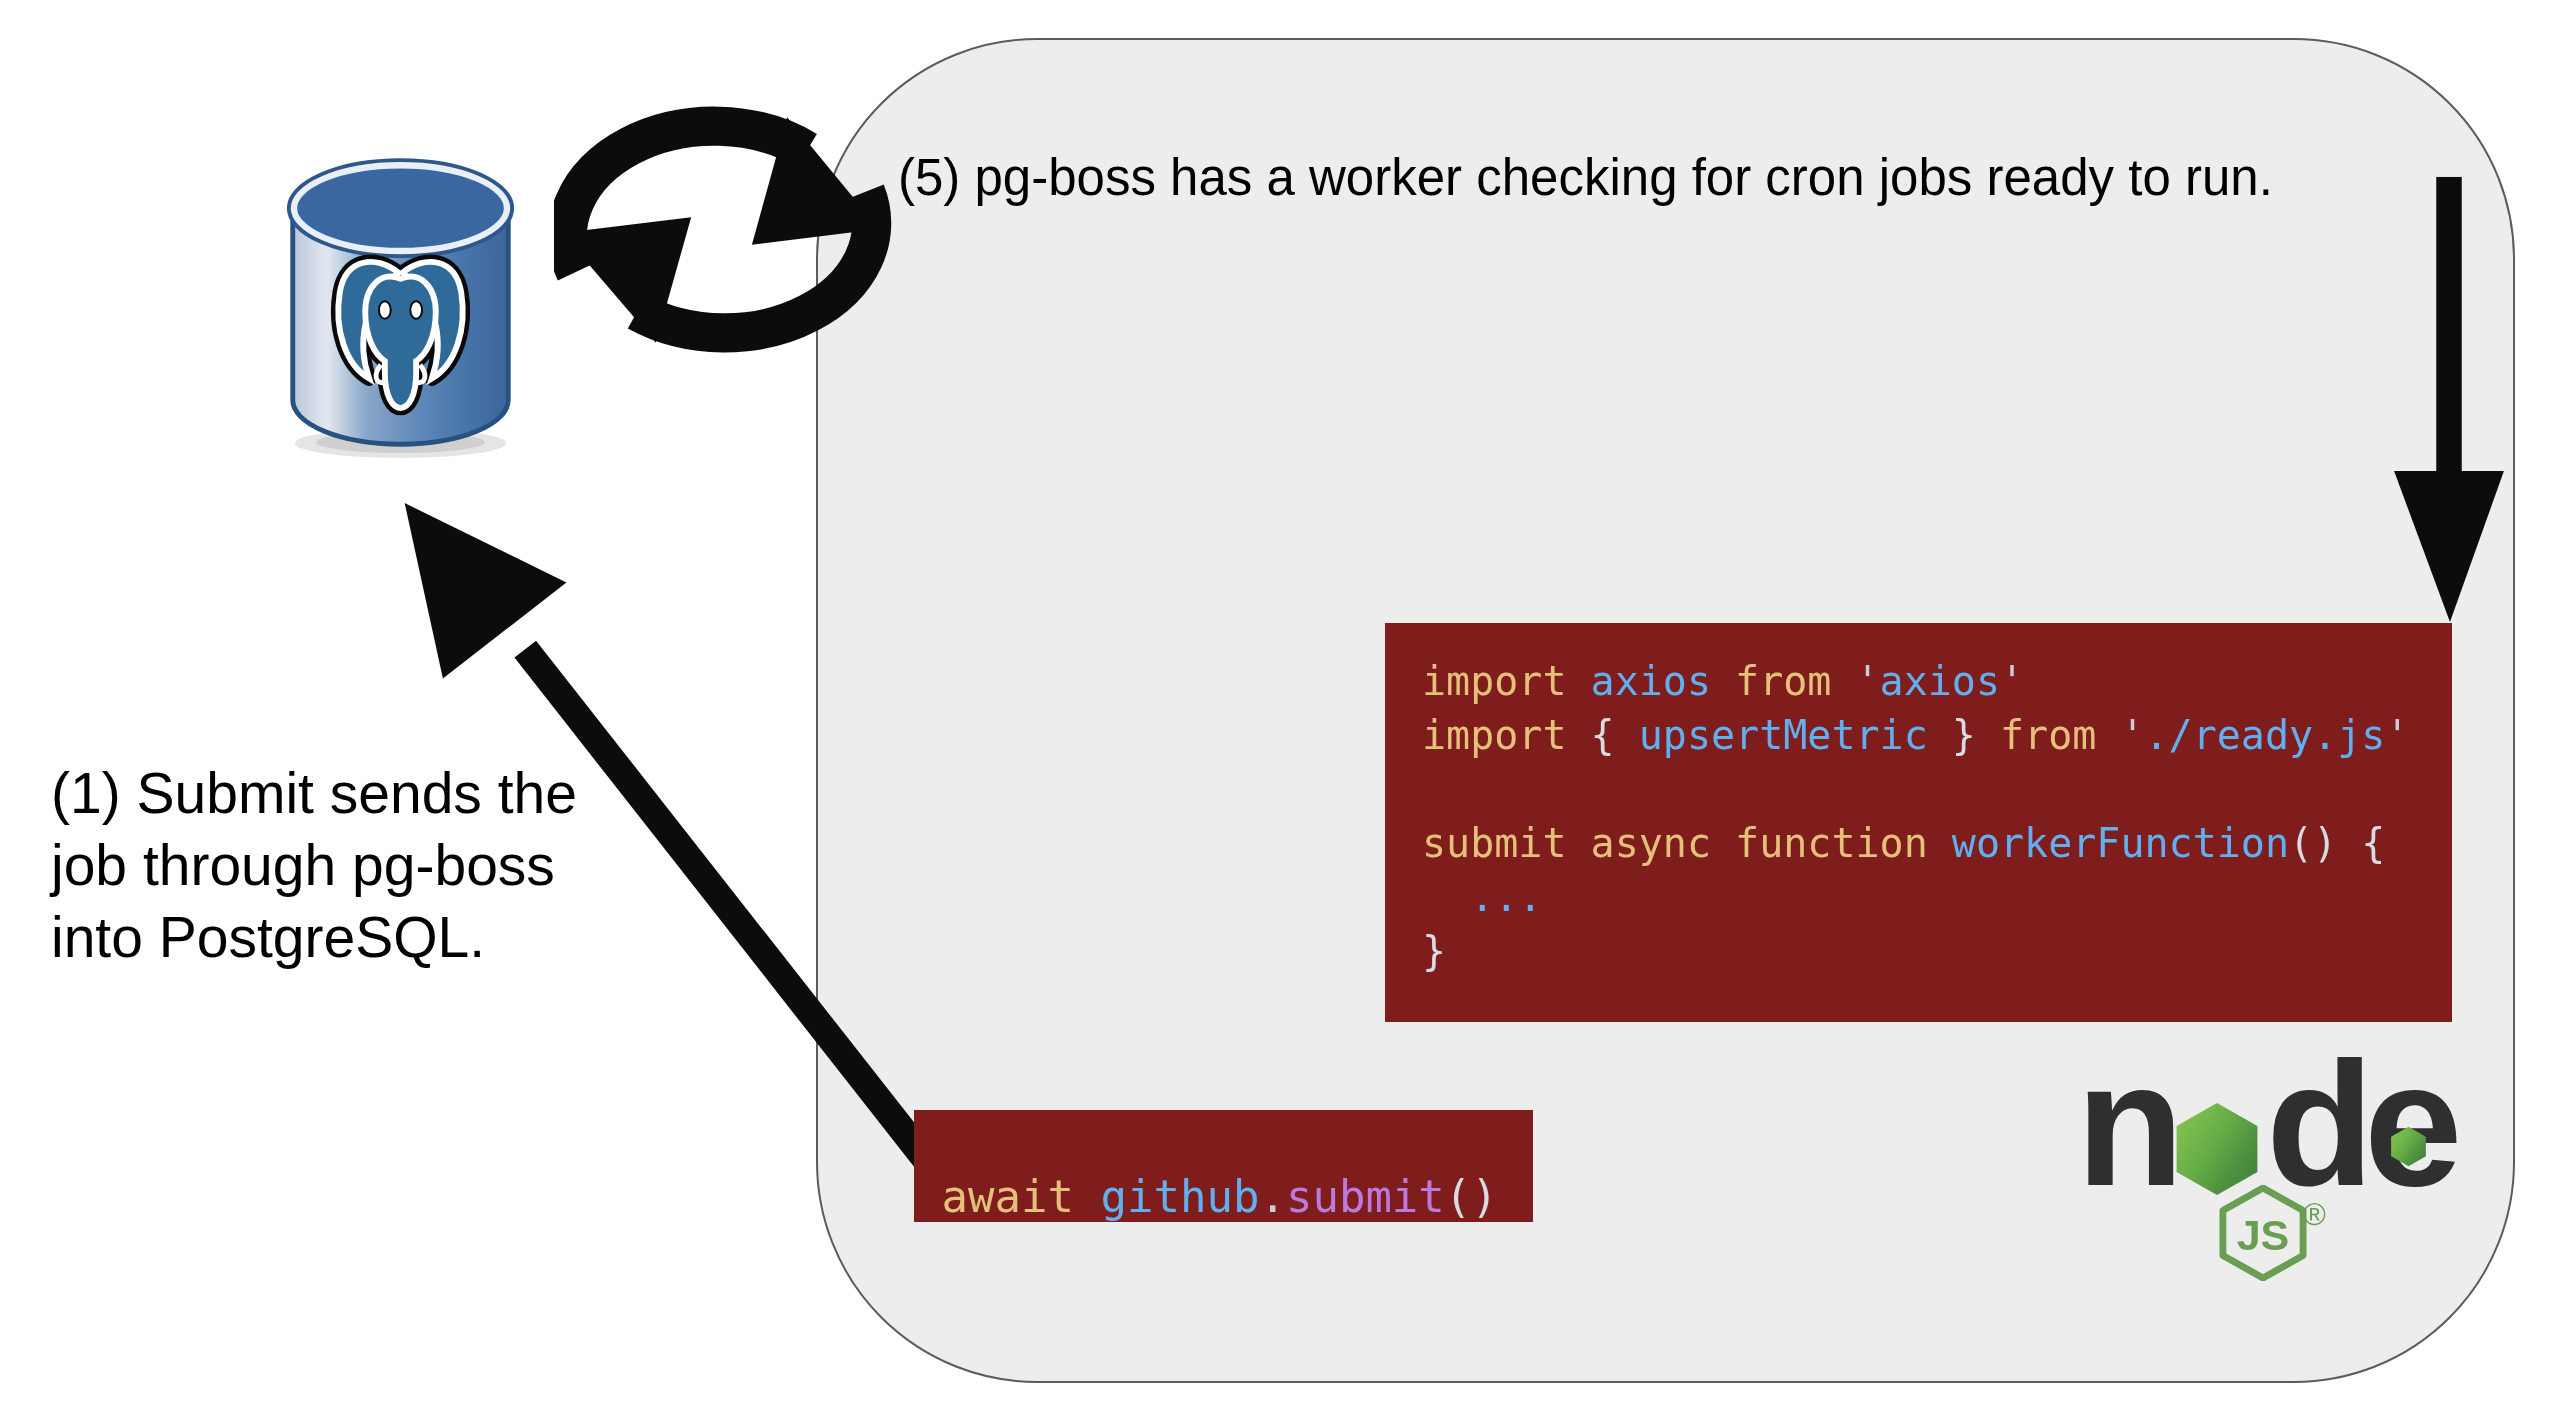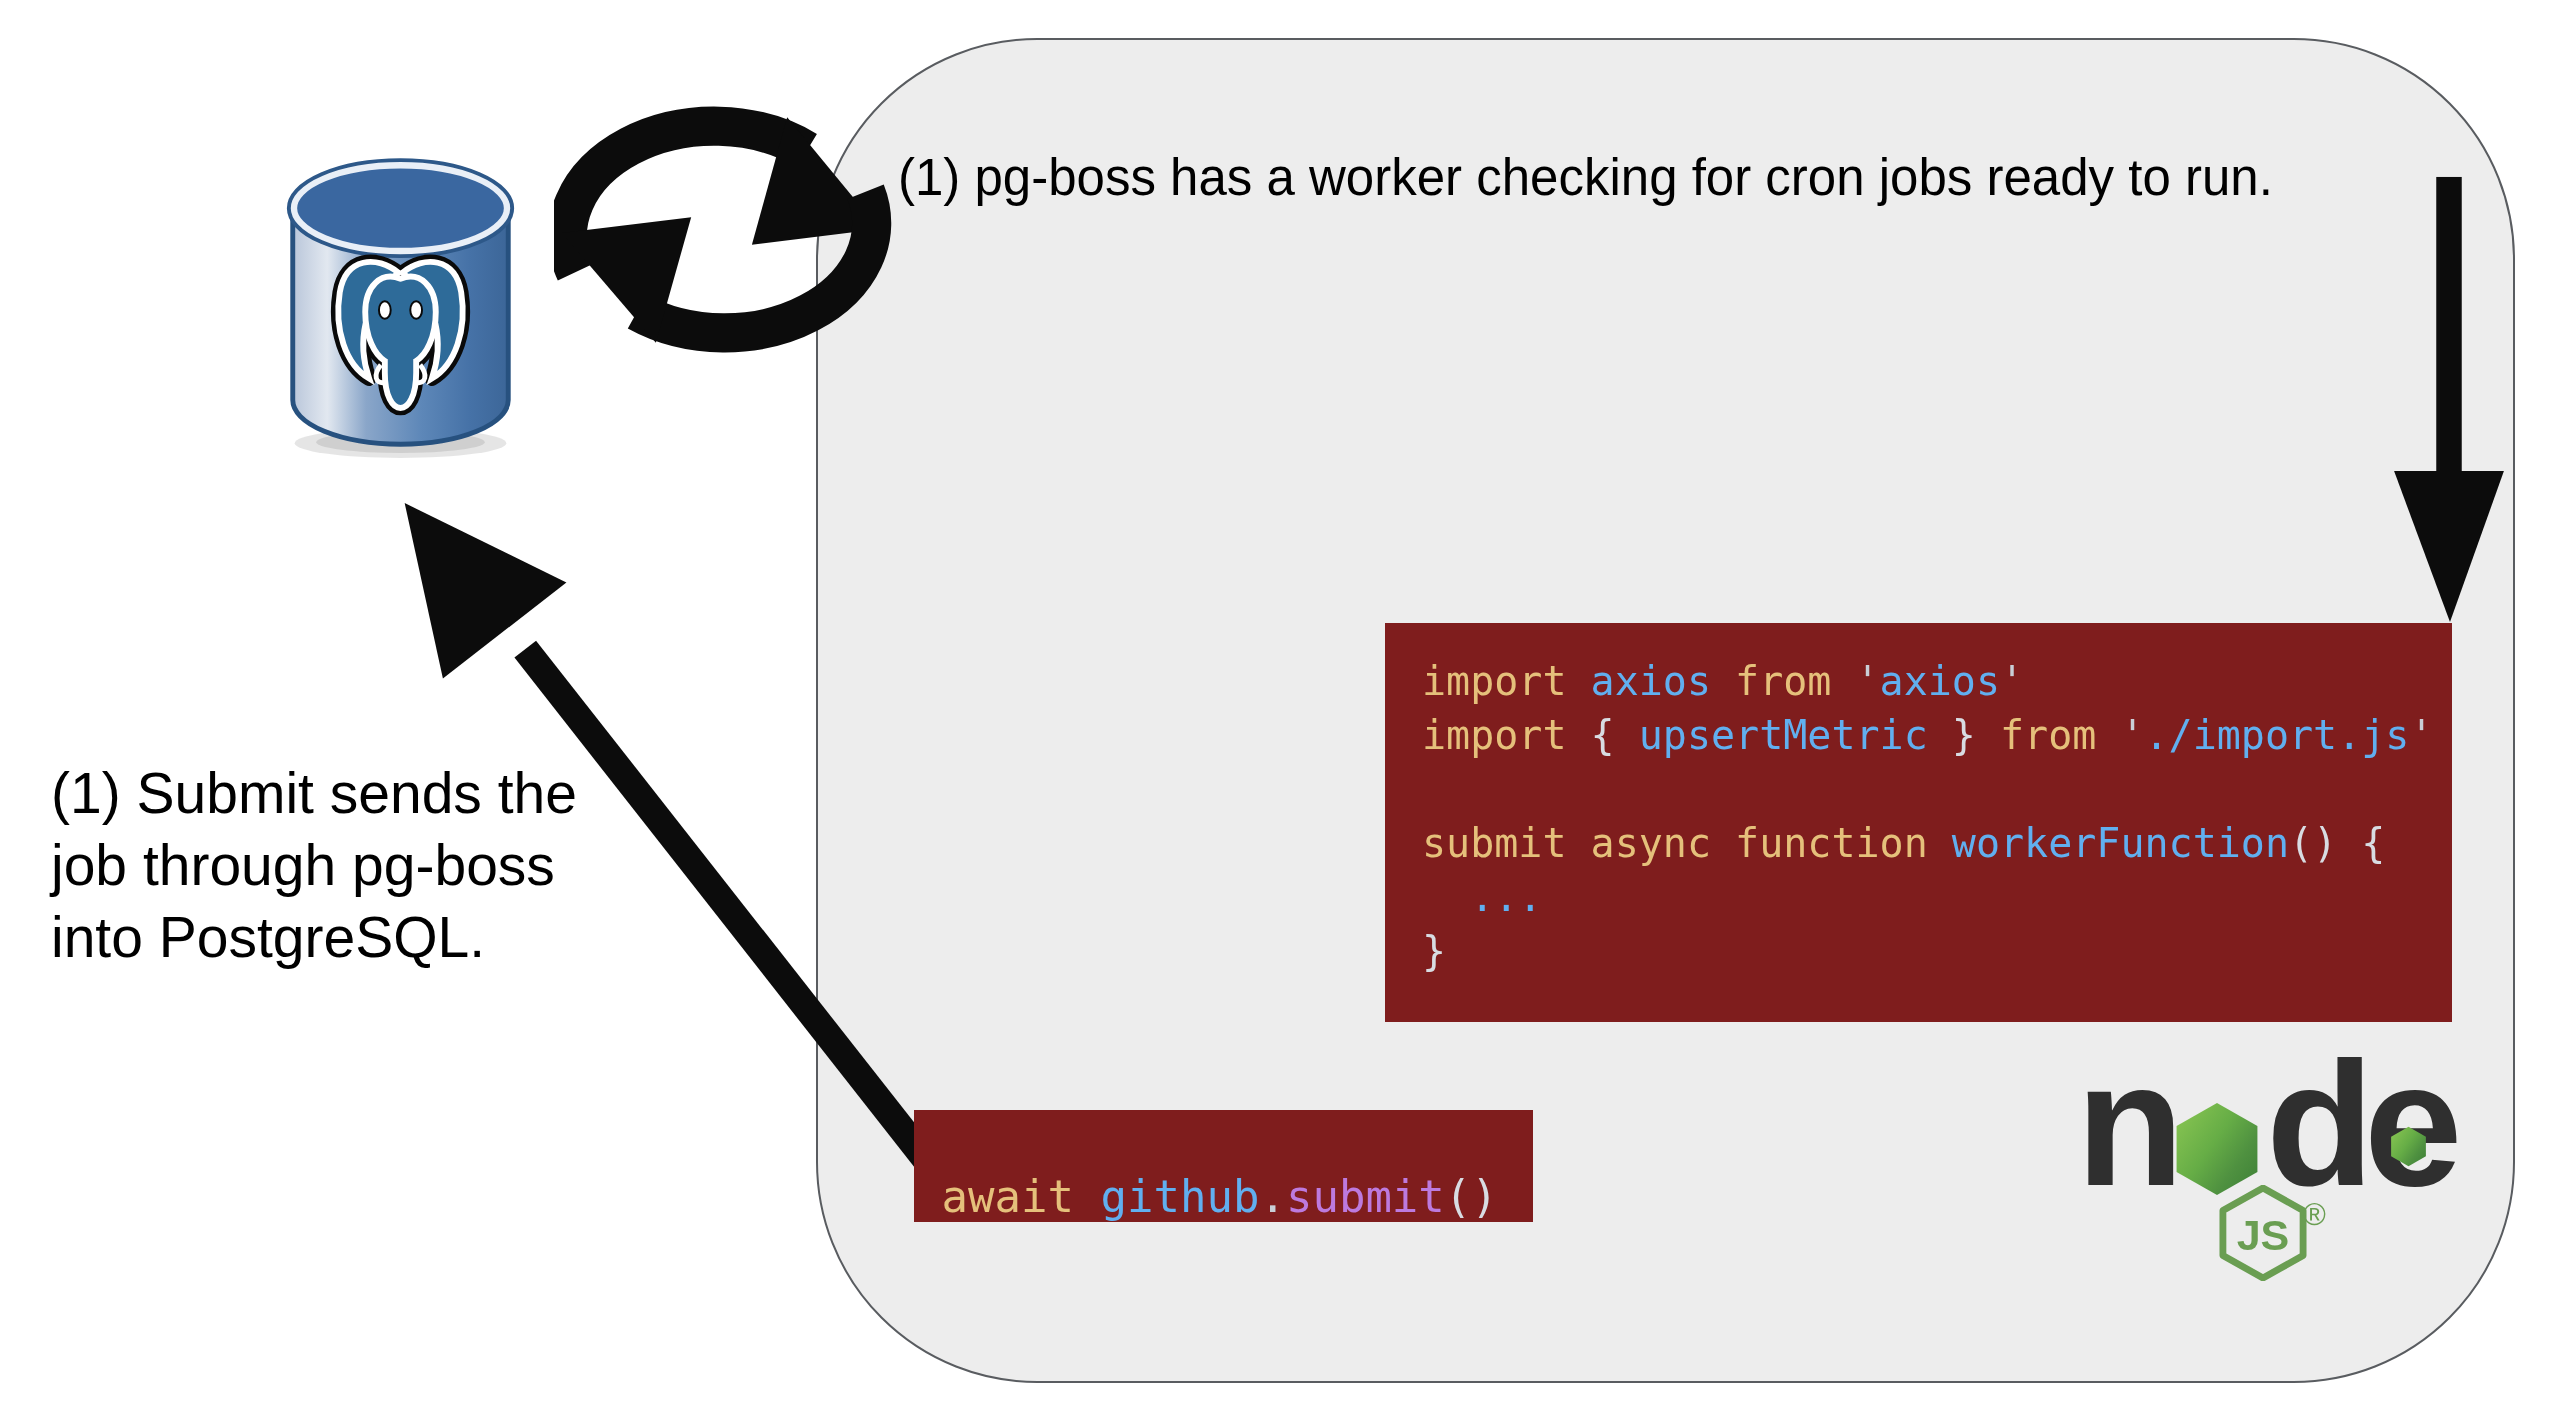--- a/index.html
+++ b/index.html
@@ -101,31 +101,31 @@
     <ellipse cx="138" cy="156" rx="6" ry="9" fill="#ffffff" stroke="#0a0a0a" stroke-width="2"></ellipse>
   </svg>
 
   <svg class="overlay" style="left:554px;top:86px" width="338" height="289" viewBox="0 0 345 295">
     <path d="M 22 190 A 150 112 0 0 1 258 66" fill="none" stroke="#0c0c0c" stroke-width="40"></path>
     <polygon points="238,32 332,146 202,162" fill="#0c0c0c"></polygon>
     <path d="M 318 108 A 150 112 0 0 1 85 230" fill="none" stroke="#0c0c0c" stroke-width="40"></path>
     <polygon points="104,262 8,150 140,134" fill="#0c0c0c"></polygon>
   </svg>
 
-  <div class="step-text step2">(1) pg-boss has a worker checking for cron jobs ready to run.</div>
+  <div class="step-text step2">(5) pg-boss has a worker checking for cron jobs ready to run.</div>
 
   <svg class="overlay" style="left:2388px;top:175px" width="122" height="451" viewBox="0 0 124 460">
     <rect x="49" y="2" width="26" height="302" fill="#0c0c0c"></rect>
     <polygon points="6,302 118,302 63,456" fill="#0c0c0c"></polygon>
   </svg>
 
 
   <div class="code code-worker">
     <div class="code-line"><span class="tok-kw">import </span><span class="tok-id">axios </span><span class="tok-kw">from </span><span class="tok-q">'</span><span class="tok-str">axios</span><span class="tok-q">'</span></div>
-    <div class="code-line"><span class="tok-kw">import </span><span class="tok-pn">{ </span><span class="tok-id">upsertMetric</span><span class="tok-pn"> } </span><span class="tok-kw">from </span><span class="tok-q">'</span><span class="tok-str">./import.js</span><span class="tok-q">'</span></div>
+    <div class="code-line"><span class="tok-kw">import </span><span class="tok-pn">{ </span><span class="tok-id">upsertMetric</span><span class="tok-pn"> } </span><span class="tok-kw">from </span><span class="tok-q">'</span><span class="tok-str">./ready.js</span><span class="tok-q">'</span></div>
     <div class="code-line"></div>
     <div class="code-line"><span class="tok-kw">submit async function </span><span class="tok-id">workerFunction</span><span class="tok-pn">() {</span></div>
     <div class="code-line"><span class="tok-id">  ...</span></div>
     <div class="code-line"><span class="tok-pn">}</span></div>
   </div>
 
   <div class="step-text step1">(1) Submit sends the
 job through pg-boss
 into PostgreSQL.</div>
 

